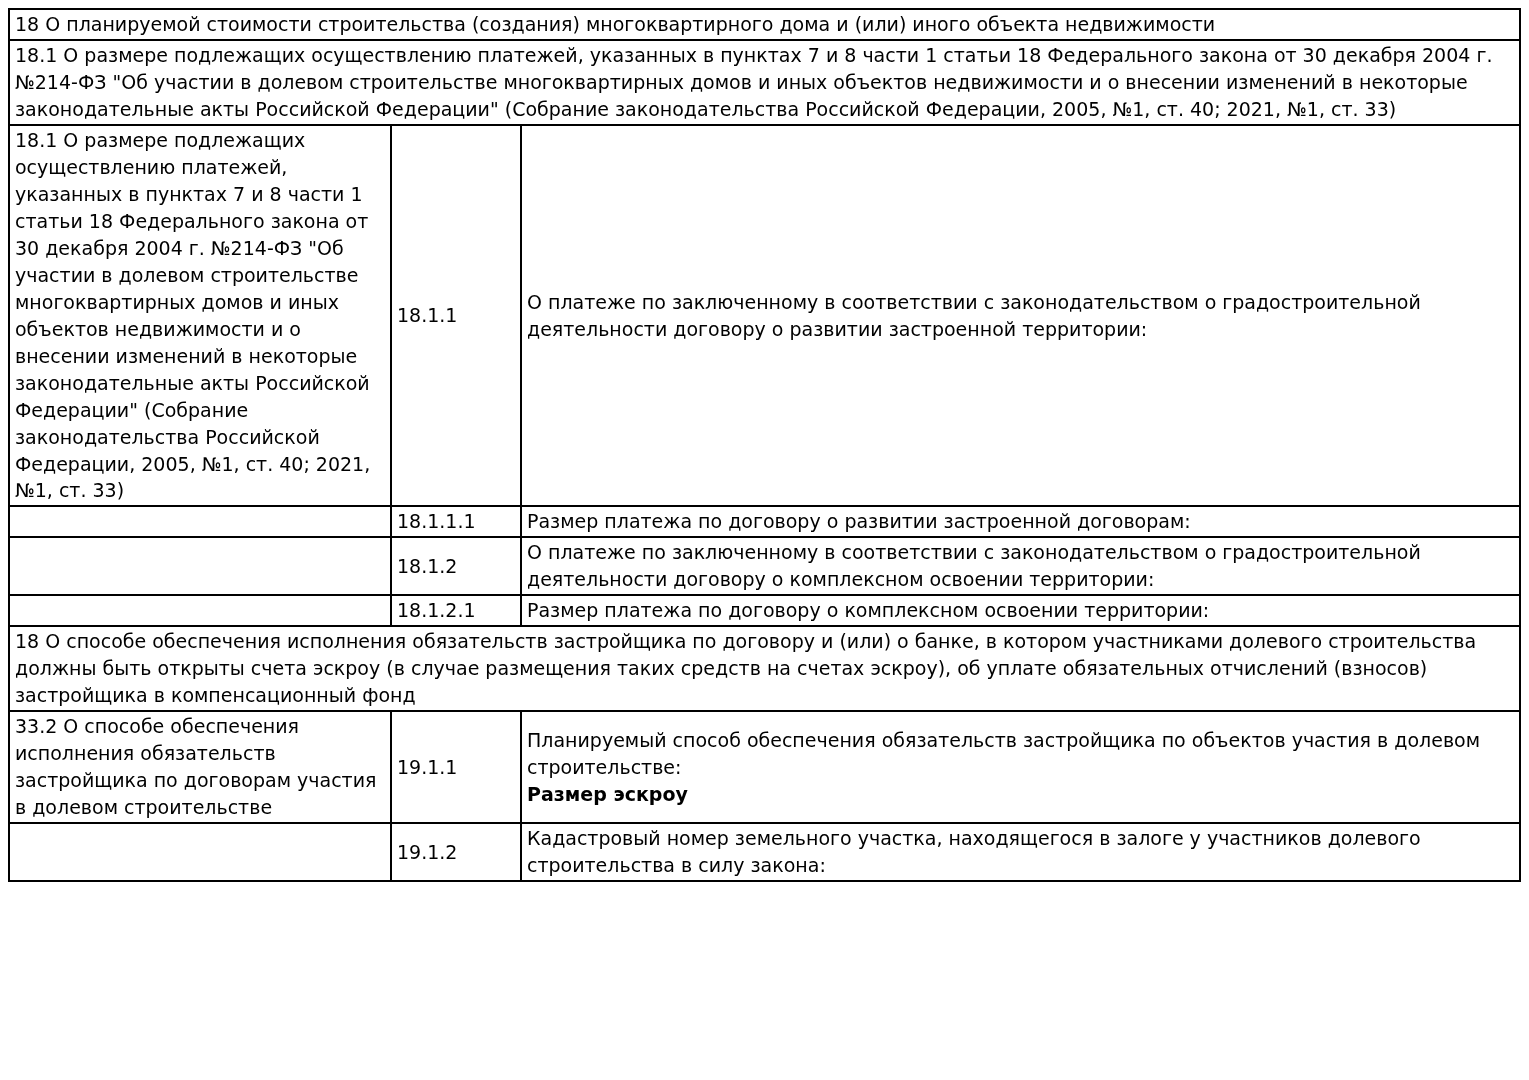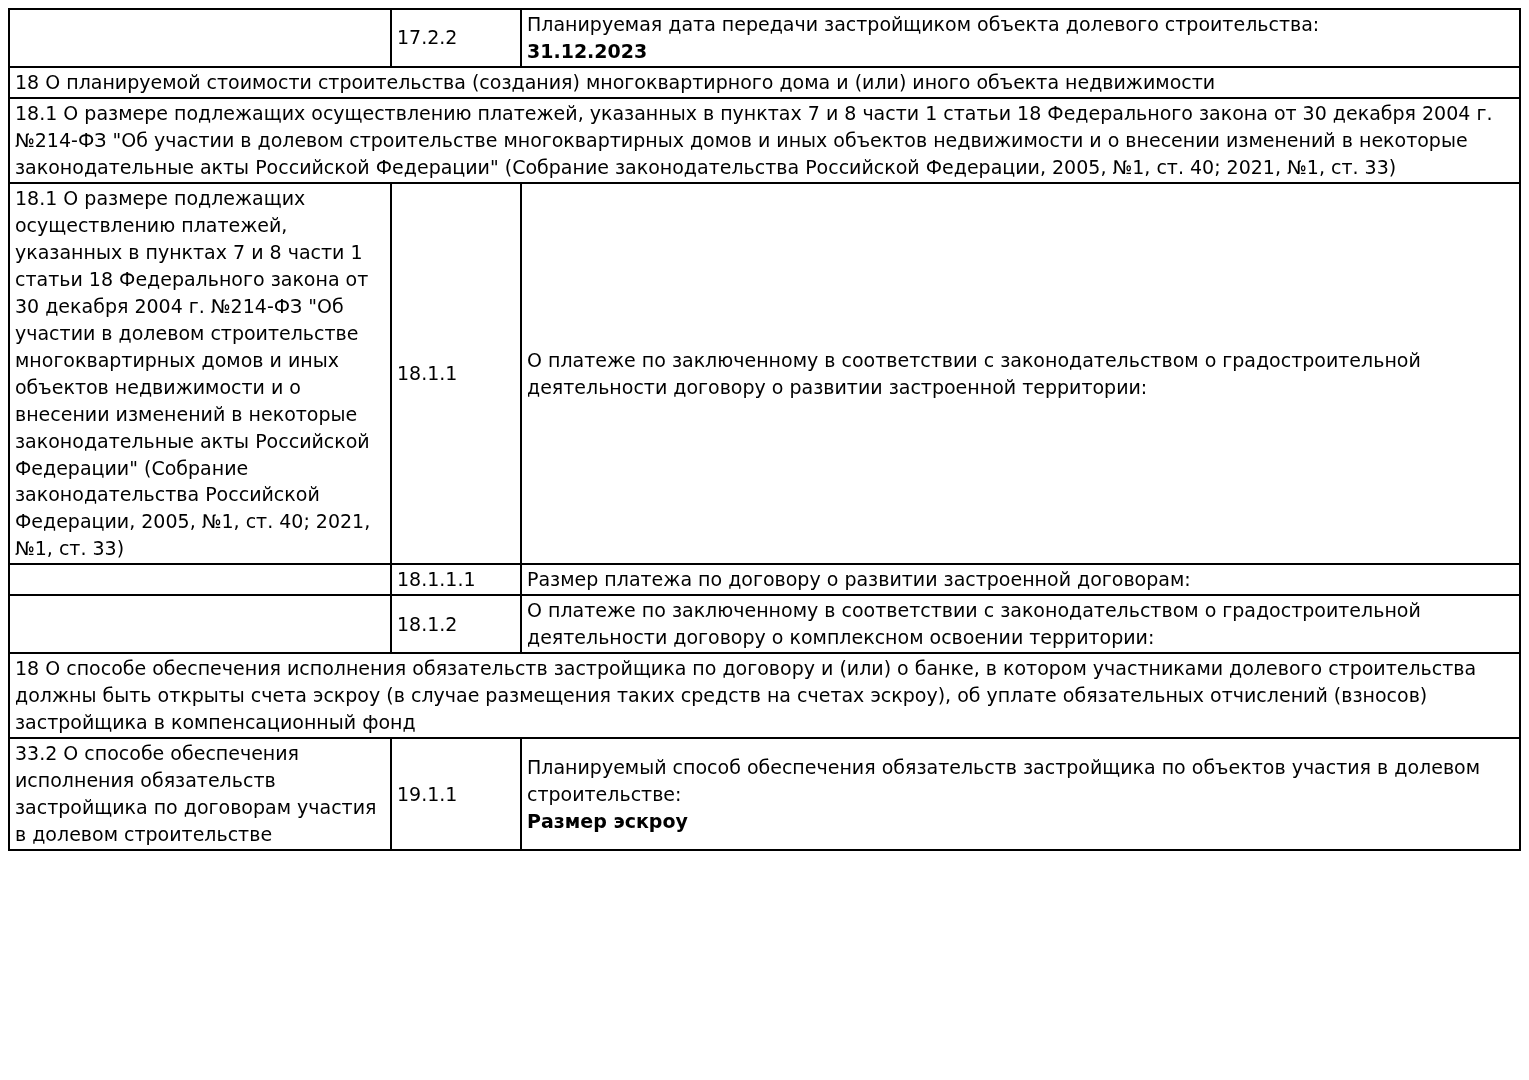--- a/index.html
+++ b/index.html
@@ -49,28 +49,20 @@
 <body>
 
 <table class="decl">
   <colgroup>
     <col style="width:382px">
     <col style="width:130px">
     <col>
   </colgroup>
   <tbody>
 
-    <tr>
-      <td class="label"></td>
-      <td class="code">17.2.2</td>
-      <td class="content">
-        <div>Планируемая дата передачи застройщиком объекта долевого строительства:</div>
-        <div class="value">31.12.2023</div>
-      </td>
-    </tr>
 
     <tr>
       <td class="section" colspan="3">18 О планируемой стоимости строительства (создания) многоквартирного дома и (или) иного объекта недвижимости</td>
     </tr>
 
 
     <tr>
       <td class="section" colspan="3">18.1 О размере подлежащих осуществлению платежей, указанных в пунктах 7 и 8 части 1 статьи 18 Федерального закона от 30 декабря 2004 г. №214-ФЗ "Об участии в долевом строительстве многоквартирных домов и иных объектов недвижимости и о внесении изменений в некоторые законодательные акты Российской Федерации" (Собрание законодательства Российской Федерации, 2005, №1, ст. 40; 2021, №1, ст. 33)</td>
     </tr>
 
@@ -91,29 +83,43 @@
     </tr>
 
     <tr>
       <td class="label"></td>
       <td class="code">18.1.2</td>
       <td class="content">
         <div>О платеже по заключенному в соответствии с законодательством о градостроительной деятельности договору о комплексном освоении территории:</div>
       </td>
     </tr>
 
+    <tr>
+      <td class="label"></td>
+      <td class="code">18.1.2.1</td>
+      <td class="content">
+        <div>Размер платежа по договору о комплексном освоении территории:</div>
+      </td>
+    </tr>
 
     <tr>
       <td class="section" colspan="3">18 О способе обеспечения исполнения обязательств застройщика по договору и (или) о банке, в котором участниками долевого строительства должны быть открыты счета эскроу (в случае размещения таких средств на счетах эскроу), об уплате обязательных отчислений (взносов) застройщика в компенсационный фонд</td>
     </tr>
 
     <tr>
       <td class="label">33.2 О способе обеспечения исполнения обязательств застройщика по договорам участия в долевом строительстве</td>
       <td class="code">19.1.1</td>
       <td class="content">
         <div>Планируемый способ обеспечения обязательств застройщика по объектов участия в долевом строительстве:</div>
         <div class="value">Размер эскроу</div>
       </td>
     </tr>
 
+    <tr>
+      <td class="label"></td>
+      <td class="code">19.1.2</td>
+      <td class="content">
+        <div>Кадастровый номер земельного участка, находящегося в залоге у участников долевого строительства в силу закона:</div>
+      </td>
+    </tr>
 
   </tbody>
 </table>
 
 </body></html>

